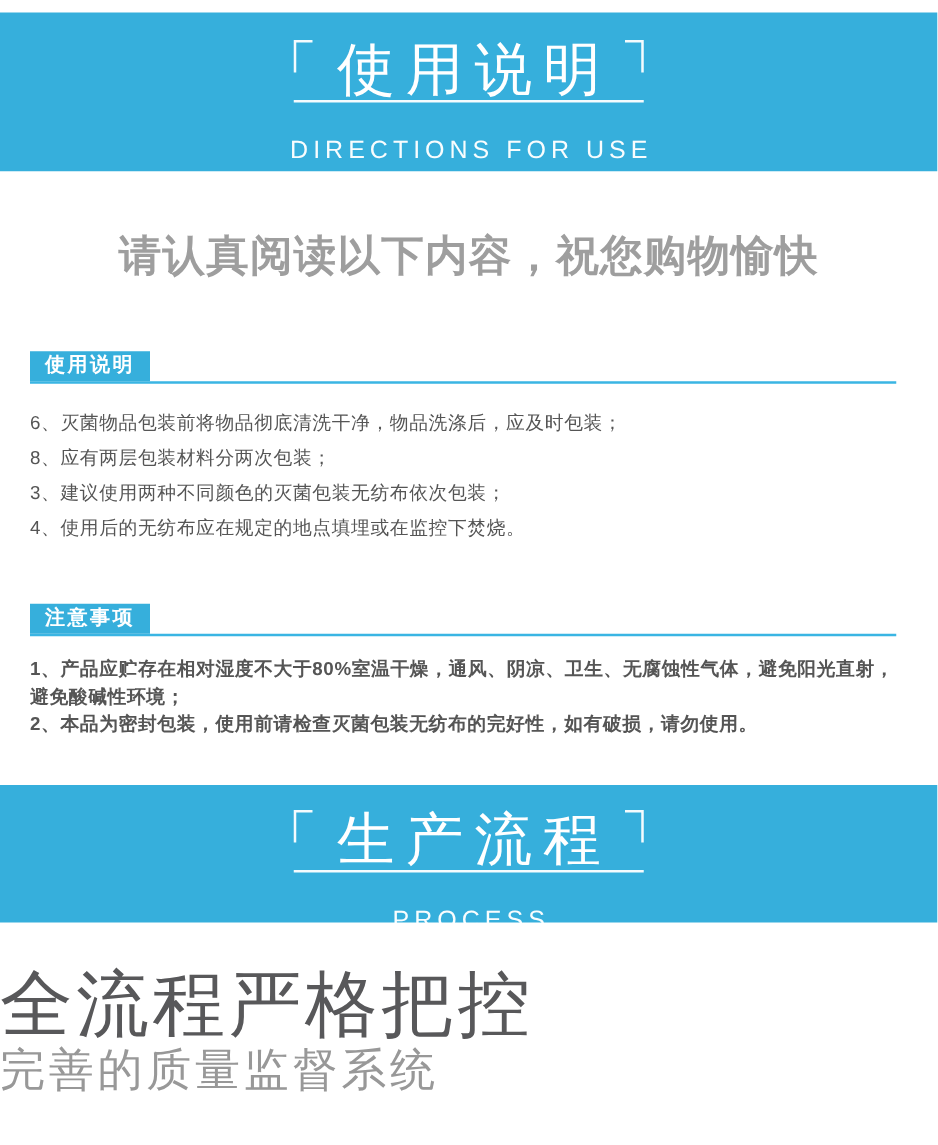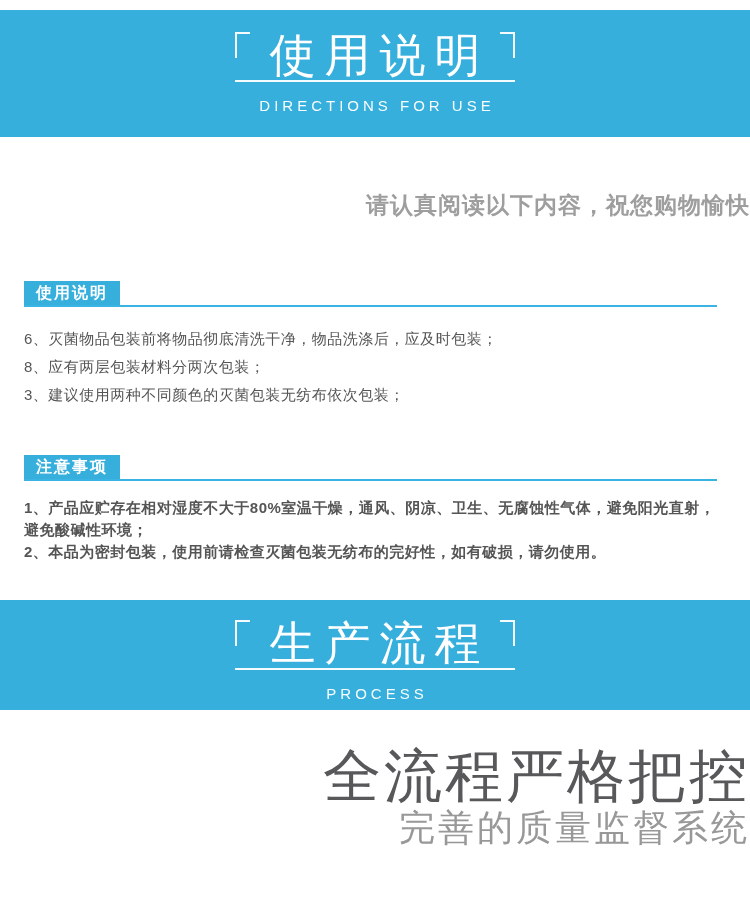--- a/index.html
+++ b/index.html
@@ -39,30 +39,30 @@
     content:"";position:absolute;right:0;top:0;width:13px;height:24px;
     border-top:2px solid rgba(255,255,255,.95);
     border-right:2px solid rgba(255,255,255,.95);
   }
   .banner-title{
     font-size:46px;line-height:46px;font-weight:300;
     letter-spacing:9px;text-indent:9px;
     margin-top:-12px;white-space:nowrap;
   }
   .banner-subtitle{
-    margin-top:16px;font-size:15px;line-height:16px;
+    margin-top:30px;font-size:20px;line-height:16px;
     letter-spacing:4px;text-indent:4px;font-weight:300;
     color:rgba(255,255,255,.97);
   }
 
   
   .notice{
-    height:144px;padding-top:53px;text-align:right;
+    height:144px;padding-top:53px;text-align:center;
     font-family:"Liberation Serif","DejaVu Serif",serif;
-    font-weight:bold;font-size:23px;line-height:32px;
+    font-weight:bold;font-size:34px;line-height:32px;
     color:var(--notice-text);letter-spacing:1px;
   }
 
   
   .section{padding:0 33px 0 24px;}
   .section-cautions{margin-top:52px;}
   .section-header{
     border-bottom:2px solid var(--divider);
     line-height:0;
   }
@@ -77,21 +77,21 @@
     font-size:15px;line-height:16px;color:var(--body-text);
     letter-spacing:.5px;margin-bottom:12px;white-space:nowrap;
   }
   .para-list{margin-top:16px;list-style:none;font-weight:bold;}
   .para-list li{
     font-size:15px;line-height:22px;color:var(--body-text);
     letter-spacing:.5px;
   }
 
   
-  .footer{height:116px;padding-top:34px;text-align:right;}
+  .footer{height:116px;padding-top:34px;text-align:left;}
   .footer-title{
     font-size:58px;line-height:64px;font-weight:400;
     color:var(--footer-title);letter-spacing:3px;
   }
   .footer-subtitle{
     font-size:36px;line-height:40px;font-weight:300;
     color:var(--footer-subtitle);letter-spacing:3px;
   }
 </style>
 </head>
@@ -109,20 +109,21 @@
   <div class="notice">请认真阅读以下内容，祝您购物愉快</div>
 
   <div class="section section-directions">
     <div class="section-header">
       <span class="section-label">使用说明</span>
     </div>
     <ul class="item-list">
       <li>6、灭菌物品包装前将物品彻底清洗干净，物品洗涤后，应及时包装；</li>
       <li>8、应有两层包装材料分两次包装；</li>
       <li>3、建议使用两种不同颜色的灭菌包装无纺布依次包装；</li>
+      <li>4、使用后的无纺布应在规定的地点填埋或在监控下焚烧。</li>
     </ul>
   </div>
 
   <div class="section section-cautions">
     <div class="section-header">
       <span class="section-label">注意事项</span>
     </div>
     <ul class="para-list">
       <li>1、产品应贮存在相对湿度不大于80%室温干燥，通风、阴凉、卫生、无腐蚀性气体，避免阳光直射，避免酸碱性环境；</li>
       <li>2、本品为密封包装，使用前请检查灭菌包装无纺布的完好性，如有破损，请勿使用。</li>

